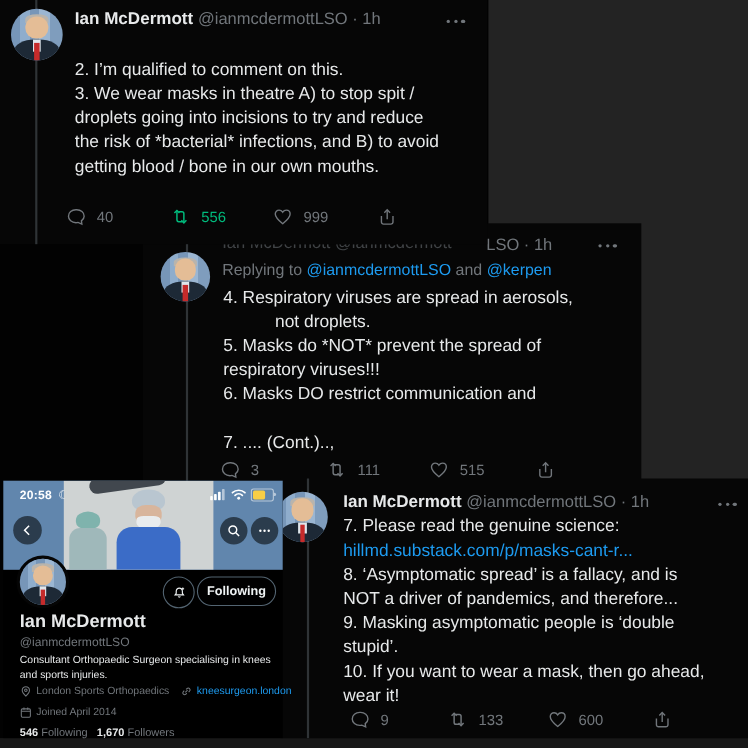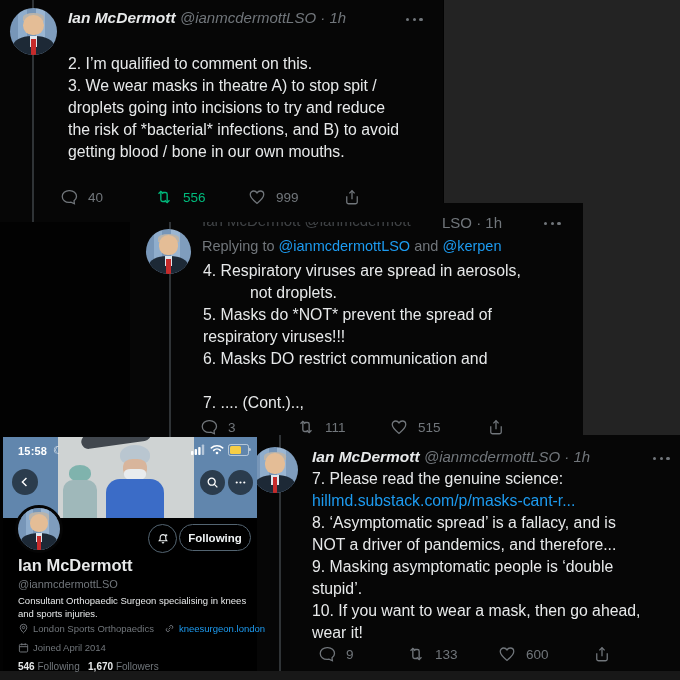--- a/index.html
+++ b/index.html
@@ -13,21 +13,21 @@
 
   
   .avatar{position:absolute;border-radius:50%;overflow:hidden;
     background:linear-gradient(90deg,#7796b8 0 18%,#8fadcc 18% 36%,#7796b8 36% 55%,#9bb6d2 55% 75%,#7f9dbd 75%);}
   .avatar .head{position:absolute;left:50%;top:14%;width:44%;height:44%;margin-left:-22%;border-radius:50% 50% 46% 46%;background:#e4bd96;}
   .avatar .hair{position:absolute;left:50%;top:10%;width:46%;height:18%;margin-left:-23%;border-radius:50% 50% 0 0;background:#b9b4ac;}
   .avatar .suit{position:absolute;left:50%;bottom:-6%;width:86%;height:46%;margin-left:-43%;border-radius:46% 46% 0 0;background:#1d2936;}
   .avatar .shirt{position:absolute;left:50%;bottom:18%;width:16%;height:22%;margin-left:-8%;background:#dfe6ec;}
   .avatar .tie{position:absolute;left:50%;bottom:0;width:9%;height:34%;margin-left:-4.5%;background:#c62b2b;}
 
-  .namerow{position:absolute;white-space:nowrap;font-size:15.5px;font-style:italic;}
+  .namerow{position:absolute;white-space:nowrap;font-size:15.5px;}
   .tname{font-weight:bold;color:#e7e9ea;}
   .thandle{color:#71767b;font-weight:normal;font-size:15px;}
   .tline{position:absolute;white-space:nowrap;color:#e7e9ea;font-size:15.8px;line-height:22.2px;}
   .tline.blue{color:#1d9bf0;}
   .moredots{position:absolute;display:flex;gap:3.5px;align-items:center;cursor:pointer;}
   .moredots i{width:3.2px;height:3.2px;border-radius:50%;background:#71767b;}
 
   .stat{position:absolute;display:flex;align-items:center;gap:10px;color:#71767b;font-size:13.5px;}
   .stat svg{display:block;}
   .stat.green{color:#00ba7c;}
@@ -247,21 +247,21 @@
       <div class="photo"></div>
         <div class="lamp"></div>
       <div class="bgperson-cap"></div>
         <div class="bgperson-body"></div>
       <div class="cap"></div>
         <div class="face"></div>
         <div class="mask"></div>
         <div class="scrubs"></div>
     </div>
     <div class="statusbar">
-      <span class="sb-time">15:58</span>
+      <span class="sb-time">20:58</span>
       <span class="sb-moon">☾</span>
       <span class="sb-icons">
         <svg width="15" height="11" viewBox="0 0 15 11">
             <rect x="0" y="7" width="2.4" height="4" rx="0.8" fill="#fff"></rect>
             <rect x="3.6" y="5" width="2.4" height="6" rx="0.8" fill="#fff"></rect>
             <rect x="7.2" y="3" width="2.4" height="8" rx="0.8" fill="#fff"></rect>
             <rect x="10.8" y="0.5" width="2.4" height="10.5" rx="0.8" fill="#ffffff88"></rect>
           </svg>
         <svg width="14" height="11" viewBox="0 0 16 12">
             <path d="M1.5 4.2a9.5 9.5 0 0 1 13 0" fill="none" stroke="#fff" stroke-width="1.8" stroke-linecap="round"></path>

